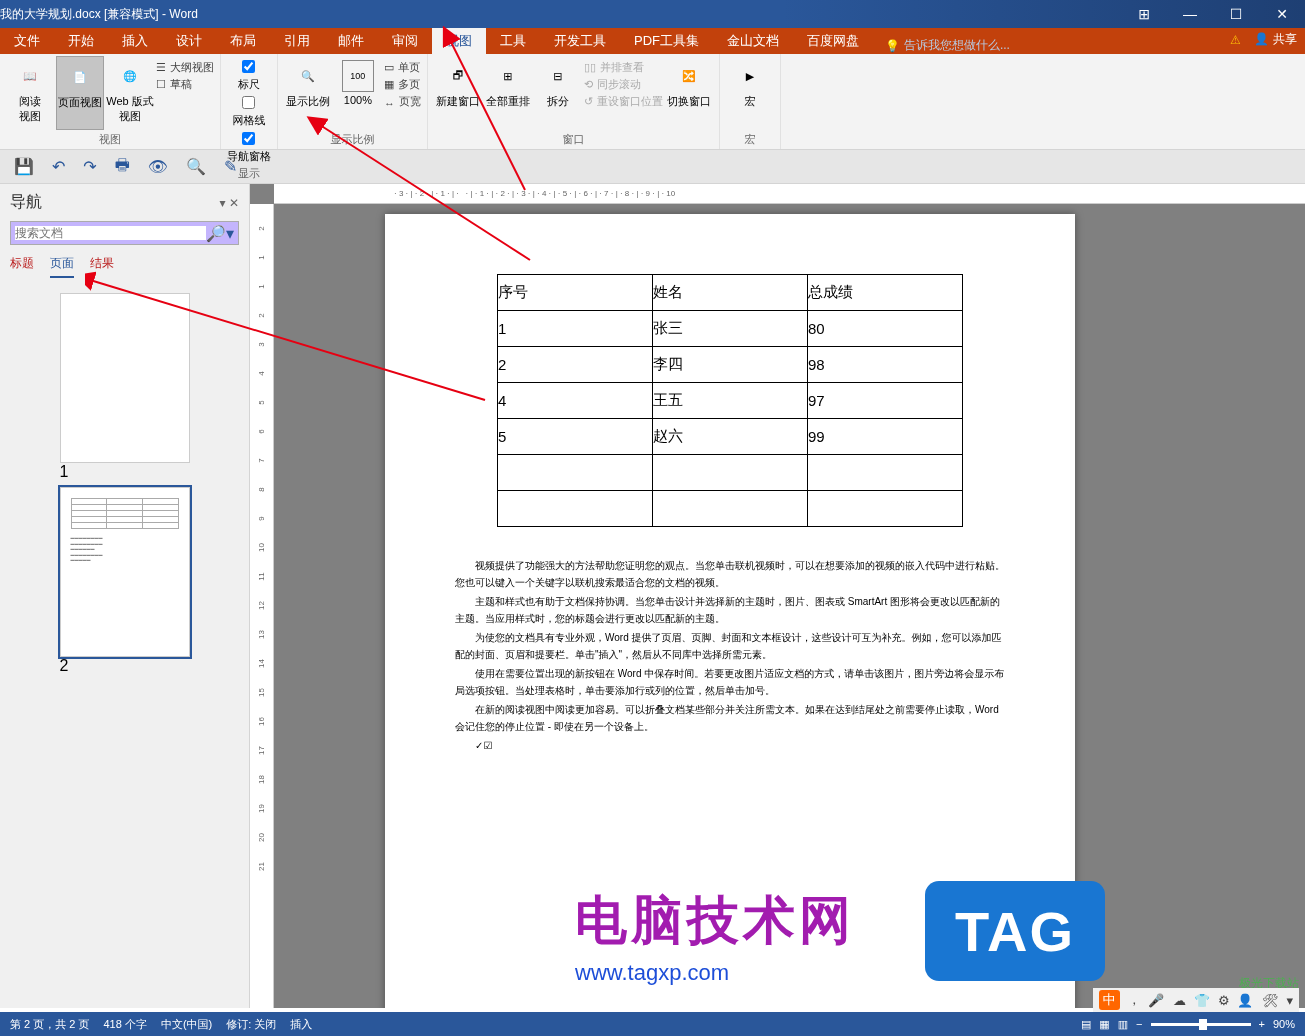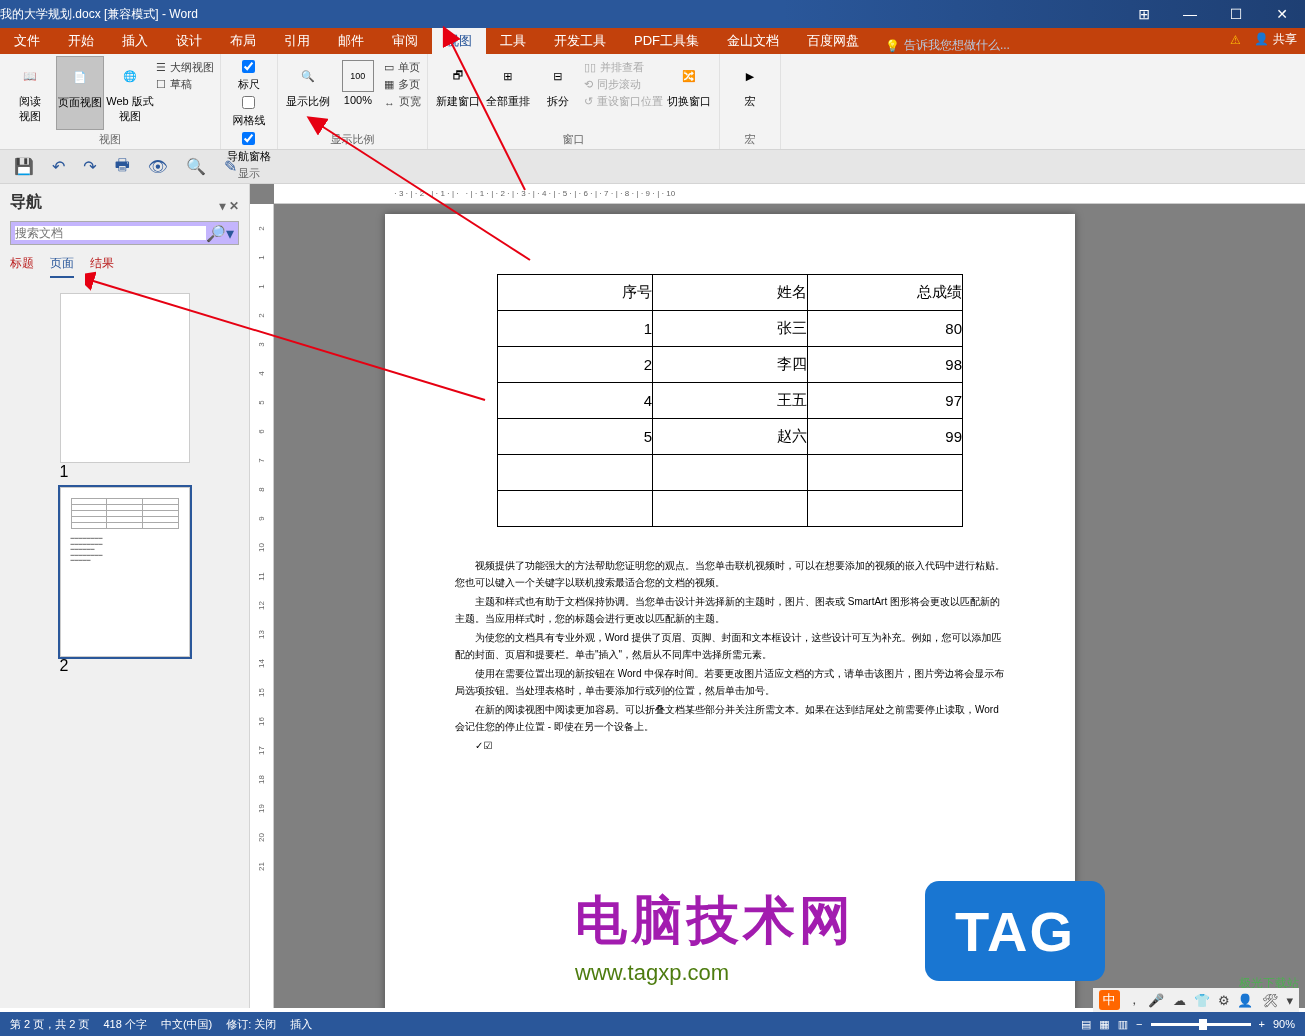--- a/index.html
+++ b/index.html
@@ -22,45 +22,45 @@
 .chk-col { display:flex; flex-direction:column; gap:4px; padding-top:4px; font-size:11px; }
 .chk { display:flex; align-items:center; gap:4px;flex-direction:column; }
 .chk input { width:13px; height:13px; }
 .small-col { display:flex; flex-direction:column; font-size:11px; gap:2px; padding-top:4px; }
 .small-item { display:flex; align-items:center; gap:4px; color:#444; }
 .small-item.dis { color:#aaa; }
 .qat { height:34px; background:#e6e6e6; border-bottom:1px solid #d4d4d4; display:flex; align-items:center; gap:18px; padding:0 14px; }
 .qat .qbtn { font-size:16px; color:#2a579a; }
 .workspace { display:flex; height:824px; }
 .navpane { width:250px; background:#f0f0f0; border-right:1px solid #d4d4d4; padding:8px 10px; position:relative; }
-.navpane h3 { font-size:16px; font-weight:bold; color:#333; margin-bottom:8px; display:flex; justify-content:space-between; align-items:flex-end; }
+.navpane h3 { font-size:16px; font-weight:normal; color:#333; margin-bottom:8px; display:flex; justify-content:space-between; align-items:center; }
 .navpane .close { font-size:12px; color:#666; }
 .searchbox { display:flex; border:1px solid #ababab; background:#c4b5fd; height:24px; align-items:center; padding:0 4px; margin-bottom:10px; }
 .searchbox input { flex:1; border:none; outline:none; font-size:12px; }
 .nav-tabs { display:flex; gap:16px; font-size:12px; border-bottom:1px solid transparent; margin-bottom:14px; }
 .nav-tabs .nt { color:#b91c1c; padding-bottom:4px; }
 .nav-tabs .nt.act { color:#2a579a; border-bottom:2px solid #2a579a; }
 .thumbs { display:flex; flex-direction:column; align-items:center; gap:6px; }
 .thumb { width:130px; height:170px; background:#fff; border:1px solid #ccc; position:relative; }
 .thumb.sel { outline:2px solid #2a579a; }
 .thumb-inner { padding:10px; font-size:4px; color:#888; }
 .thumb-table { width:100%; border-collapse:collapse; }
 .thumb-table td { border:1px solid #aaa; height:6px; }
 .doc-area { flex:1; background:#808080; position:relative; overflow:hidden; }
 .hruler { height:20px; background:#fff; margin-left:24px; border-bottom:1px solid #ccc; font-size:8px; color:#666; display:flex; align-items:center; padding-left:120px; }
 .vruler { position:absolute; left:0; top:20px; width:24px; bottom:0; background:#fff; border-right:1px solid #ccc; font-size:8px; color:#666; display:flex; flex-direction:column; align-items:center; padding-top:10px; }
 .vruler span { transform:rotate(-90deg); margin:10px 0; }
 .page { position:absolute; left:135px; top:30px; width:690px; height:900px; background:#fff; box-shadow:0 0 8px rgba(0,0,0,.4); padding:60px 70px; }
 .doc-table { border-collapse:collapse; margin:0 auto 30px auto; }
-.doc-table td { border:1px solid #000; width:155px; height:36px; text-align:right; font-size:15px; }
+.doc-table td { border:1px solid #000; width:155px; height:36px; text-align:left; font-size:15px; }
 .doc-text { font-size:10px; line-height:1.7;}
 .doc-text p { text-indent:2em; margin-bottom:2px; }
 .overlay-logo { position:absolute; left:575px; bottom:50px; }
 .overlay-logo .cn { font-size:52px; font-weight:bold; color:#a21caf; letter-spacing:4px; }
-.overlay-logo .url { font-size:22px; color:#4d7c0f; margin-top:4px; }
+.overlay-logo .url { font-size:22px; color:#1d4ed8; margin-top:4px; }
 .overlay-tag { position:absolute; right:200px; bottom:55px; width:180px; height:100px; background:#1976d2; border-radius:14px; display:flex; align-items:center; justify-content:center; color:#fff; font-size:56px; font-weight:bold; letter-spacing:2px; }
 .watermark { position:absolute; right:6px; bottom:30px; font-size:12px; color:#4caf50; }
 .statusbar { position:absolute; bottom:0; left:0; right:0; height:24px; background:#2a579a; color:#fff; font-size:11px; display:flex; align-items:center; padding:0 10px; gap:14px; }
 .statusbar .right { margin-left:auto; display:flex; align-items:center; gap:8px; }
 .zoom-slider { width:100px; height:3px; background:#fff; position:relative; }
 .zoom-slider .knob { position:absolute; left:48px; top:-4px; width:8px; height:11px; background:#fff; }
 .tray { position:absolute; right:6px; bottom:24px; height:24px; display:flex; align-items:center; gap:8px; font-size:13px; color:#444; background:#f0f0f0; padding:2px 6px; }
 .arrow { position:absolute; pointer-events:none; }
 </style>
 </head>

